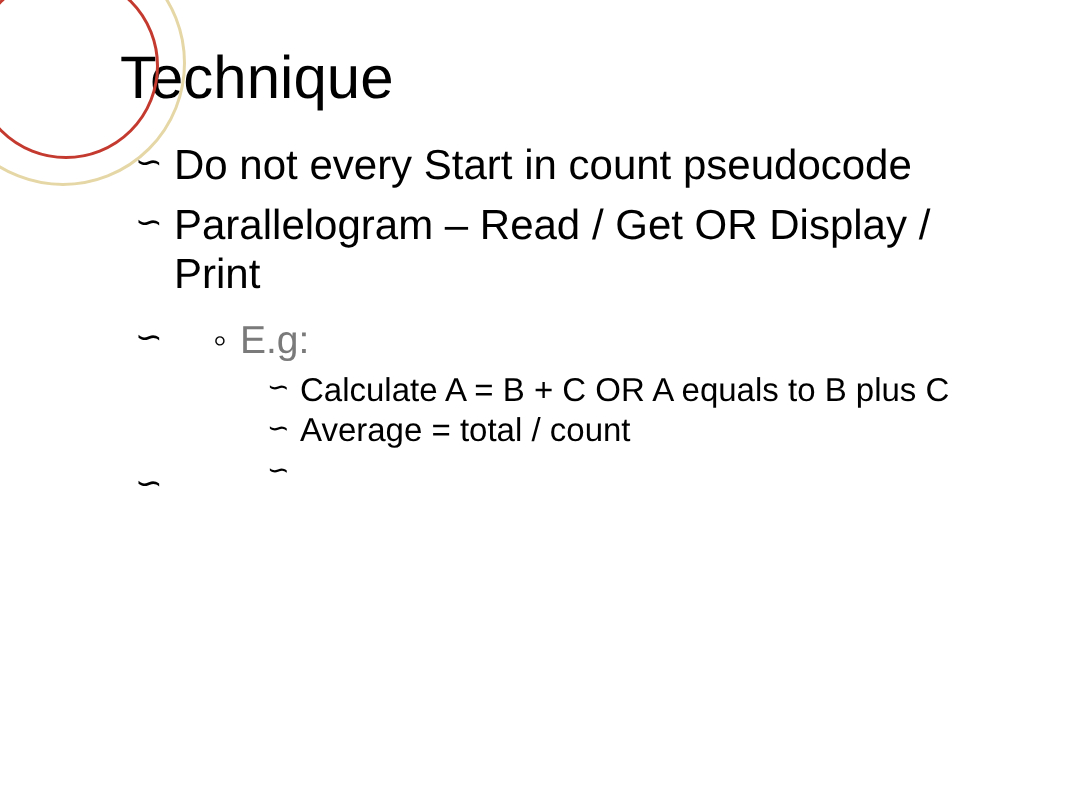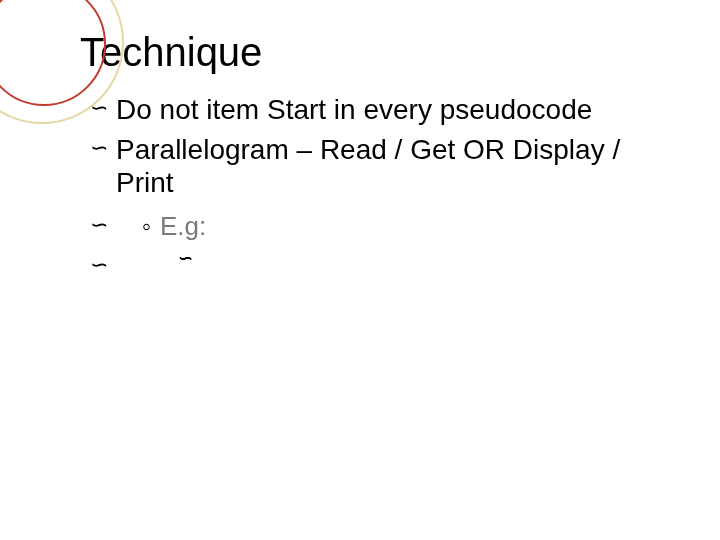--- a/index.html
+++ b/index.html
@@ -121,41 +121,43 @@
 
 <div class="slide">
   <div class="corner-art"></div>
 
   <h1 class="title">Technique</h1>
 
   <ul class="top">
 
     <li>
       <span class="bullet-icon">∽</span>
-      <span>Do not item </span><span class="underline">Start</span><span> in every pseudocode</span>
+      <span>Do not every </span><span class="underline">Start</span><span> in count pseudocode</span>
     </li>
 
     <li>
       <span class="bullet-icon">∽</span>
       <span>Parallelogram – Read / Get OR Display / Print</span>
     </li>
 
     <li>
       <span class="bullet-icon">∽</span>
 
       <ul class="sub">
         <li>
           <span>E.g:</span>
 
           <ul class="subsub">
             <li>
               <span class="bullet-icon">∽</span>
+              <span>Calculate A = B + C OR A equals to B plus C</span>
             </li>
             <li>
               <span class="bullet-icon">∽</span>
+              <span>Average = total / count</span>
             </li>
             <li>
               <span class="bullet-icon">∽</span>
             </li>
           </ul>
         </li>
       </ul>
     </li>
 
     <li>

